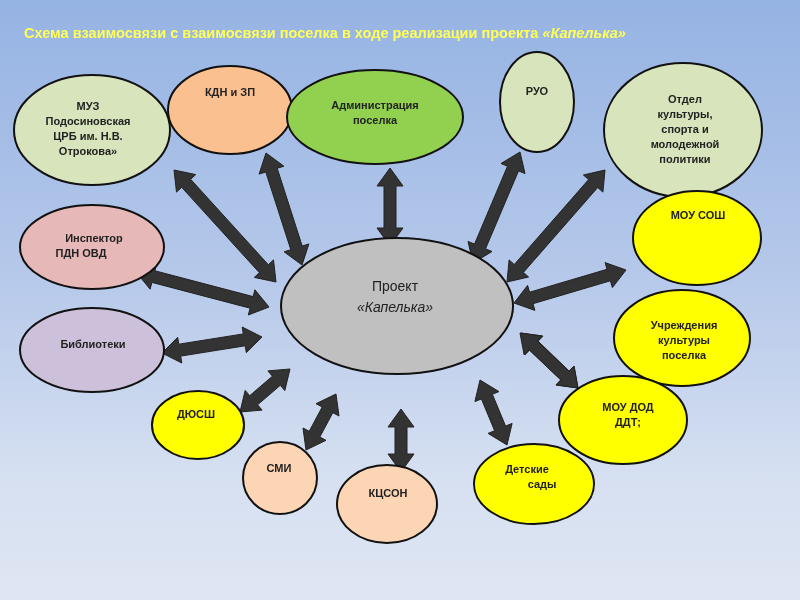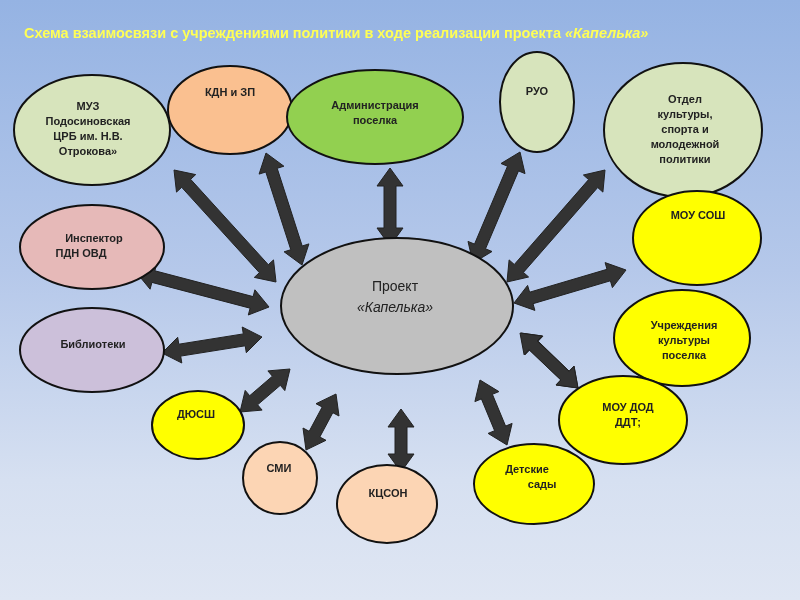--- a/index.html
+++ b/index.html
@@ -20,21 +20,21 @@
     font-weight:bold; font-size:11px; fill:#222;
   }
   .center-text {
     font-family: "Liberation Sans", sans-serif;
     font-size:14px; fill:#222;
   }
 </style>
 </head>
 <body>
 
-<h1 id="title"><span>Схема взаимосвязи с учреждениями политики в ходе реализации проекта </span><em>«Капелька»</em></h1>
+<h1 id="title"><span>Схема взаимосвязи с взаимосвязи поселка в ходе реализации проекта </span><em>«Капелька»</em></h1>
 
 <svg id="diagram" width="800" height="600">
   <g id="arrows">
       <polygon fill="#333333" stroke="#222" stroke-width="1" points="174.0,170.0 176.5,192.1 181.7,187.3 259.4,272.7 254.3,277.4 276.0,282.0 273.5,259.9 268.3,264.7 190.6,179.3 195.7,174.6"></polygon>
       <polygon fill="#333333" stroke="#222" stroke-width="1" points="266.0,153.0 259.1,174.1 265.8,172.0 290.8,249.7 284.1,251.8 302.0,265.0 308.9,243.9 302.2,246.0 277.2,168.3 283.9,166.2"></polygon>
       <polygon fill="#333333" stroke="#222" stroke-width="1" points="390.0,168.0 377.0,186.0 384.0,186.0 384.0,228.0 377.0,228.0 390.0,246.0 403.0,228.0 396.0,228.0 396.0,186.0 403.0,186.0"></polygon>
       <polygon fill="#333333" stroke="#222" stroke-width="1" points="520.0,152.0 501.0,163.5 507.5,166.2 474.5,244.1 468.0,241.4 473.0,263.0 492.0,251.5 485.5,248.8 518.5,170.9 525.0,173.6"></polygon>
       <polygon fill="#333333" stroke="#222" stroke-width="1" points="605.0,170.0 583.4,175.0 588.6,179.6 514.3,264.5 509.1,259.9 507.0,282.0 528.6,277.0 523.4,272.4 597.7,187.5 602.9,192.1"></polygon>
       <polygon fill="#333333" stroke="#222" stroke-width="1" points="136.0,272.0 150.1,289.2 151.9,282.4 250.1,308.2 248.3,315.0 269.0,307.0 254.9,289.8 253.1,296.6 154.9,270.8 156.7,264.0"></polygon>
       <polygon fill="#333333" stroke="#222" stroke-width="1" points="514.0,303.0 534.9,310.4 533.0,303.7 610.4,280.8 612.4,287.6 626.0,270.0 605.1,262.6 607.0,269.3 529.6,292.2 527.6,285.4"></polygon>

